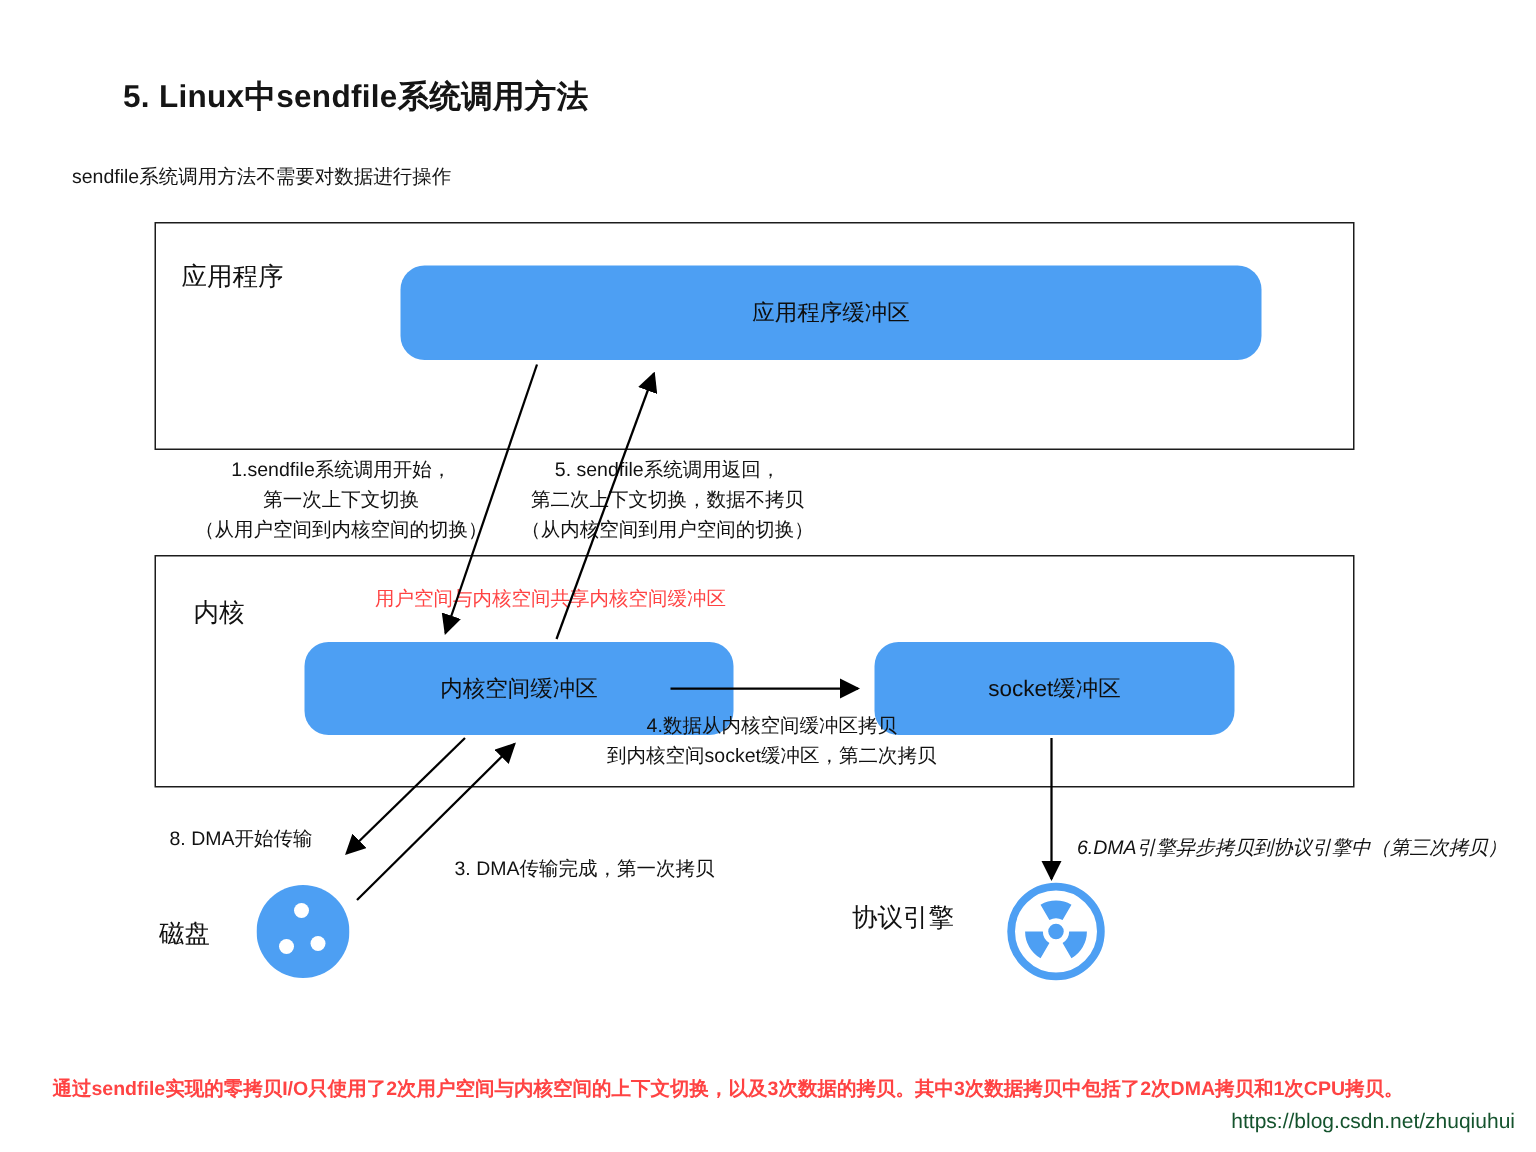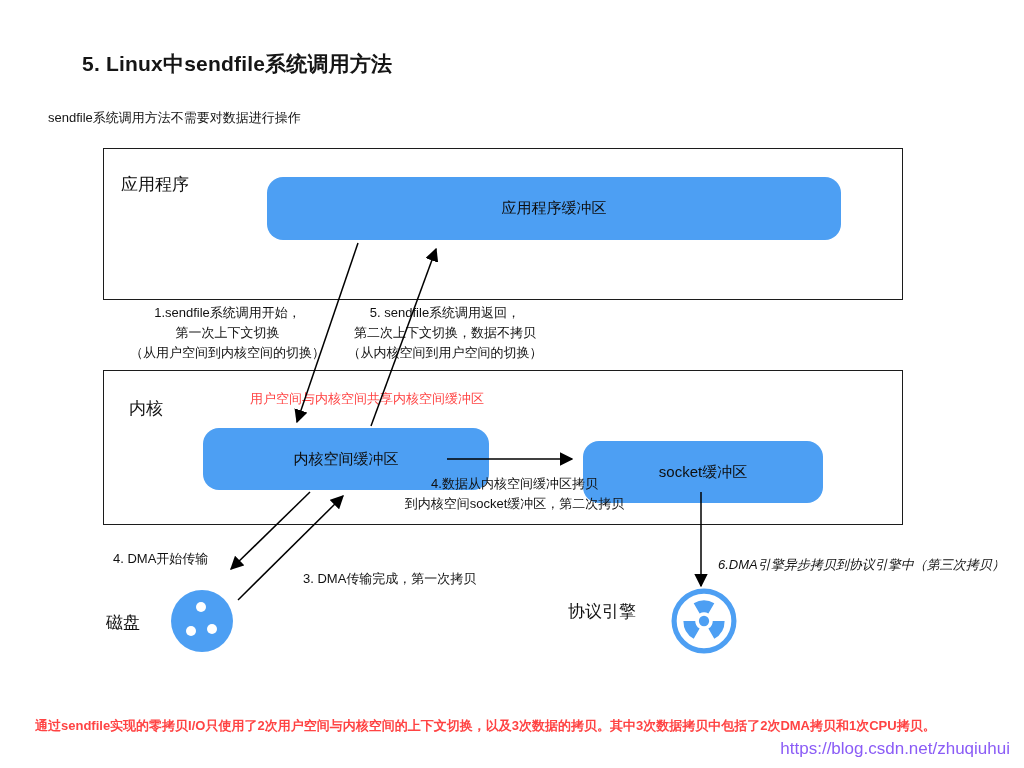--- a/index.html
+++ b/index.html
@@ -9,38 +9,38 @@
   .abs{position:absolute;}
   .title{left:38px;top:50px;font-size:21px;font-weight:700;letter-spacing:.2px;margin-left:44px;}
   .subtitle{left:48px;top:109px;font-size:13px;}
   .frame{border:1px solid #1c1c1c;background:#fff;box-sizing:border-box;}
   .user-box{left:103px;top:148px;width:800px;height:152px;}
   .kernel-box{left:103px;top:370px;width:800px;height:155px;font-family:Liberation Serif, serif;}
   .frame-label{position:absolute;font-size:17px;color:#111;}
   .buffer{background:var(--accent);border-radius:16px;display:flex;align-items:center;justify-content:center;font-size:15px;color:#0e0e0e;}
   .app-buffer{left:267px;top:177px;width:574px;height:63px;text-align:center;}
   .kernel-buffer{left:203px;top:428px;width:286px;height:62px;}
-  .socket-buffer{left:583px;top:441px;width:240px;height:62px;}
+  .socket-buffer{left:583px;top:428px;width:240px;height:62px;}
   .ann{font-size:13px;line-height:20px;color:#111;}
   .center{text-align:center;}
   .red{color:var(--red);}
   .shared-note{left:236px;top:389px;font-size:13px;margin-left:14px;}
   .step1{left:120px;top:303px;width:215px;}
   .step5{left:336px;top:303px;width:218px;}
   .step4{left:397px;top:474px;width:235px;}
   .step2{left:113px;top:549px;}
   .step3{left:303px;top:569px;}
   .step6{left:718px;top:555px;width:300px;font-style:italic;}
   .icon-label{font-size:17px;color:#111;}
   .disk-label{left:106px;top:611px;}
   .engine-label{left:568px;top:600px;}
   .disk-icon{left:171px;top:590px;color:var(--accent);line-height:0;}
   .engine-icon{left:671px;top:588px;color:var(--accent);line-height:0;}
   .footer-note{left:35px;top:716px;width:985px;font-size:13px;font-weight:700;white-space:nowrap;}
-  .watermark{right:14px;top:739px;font-size:17px;color:#8b5cf6;}
+  .watermark{right:14px;top:739px;font-size:14px;color:#14532d;}
   svg.arrows{position:absolute;left:0;top:0;pointer-events:none;}
 </style>
 </head>
 <body>
 
 <div class="canvas">
 
   <div class="abs title">5. Linux中sendfile系统调用方法</div>
   <div class="abs subtitle">sendfile系统调用方法不需要对数据进行操作</div>
 
@@ -70,21 +70,21 @@
     <span>内核空间缓冲区</span>
   </div>
   <div class="abs buffer socket-buffer">
     <span>socket缓冲区</span>
   </div>
   <div class="abs ann center step4">
     <div>4.数据从内核空间缓冲区拷贝</div>
     <div>到内核空间socket缓冲区，第二次拷贝</div>
   </div>
 
-  <div class="abs ann step2">4. DMA开始传输</div>
+  <div class="abs ann step2">8. DMA开始传输</div>
   <div class="abs ann step3">3. DMA传输完成，第一次拷贝</div>
   <div class="abs ann step6">6.DMA引擎异步拷贝到协议引擎中（第三次拷贝）</div>
 
   <div class="abs icon-label disk-label">磁盘</div>
   <div class="abs disk-icon">
     <svg width="62" height="62" viewBox="0 0 62 62" aria-hidden="true">
       <circle cx="31" cy="31" r="31" fill="currentColor"></circle>
       <circle cx="30" cy="17" r="5" fill="#ffffff"></circle>
       <circle cx="20" cy="41" r="5" fill="#ffffff"></circle>
       <circle cx="41" cy="39" r="5" fill="#ffffff"></circle>

